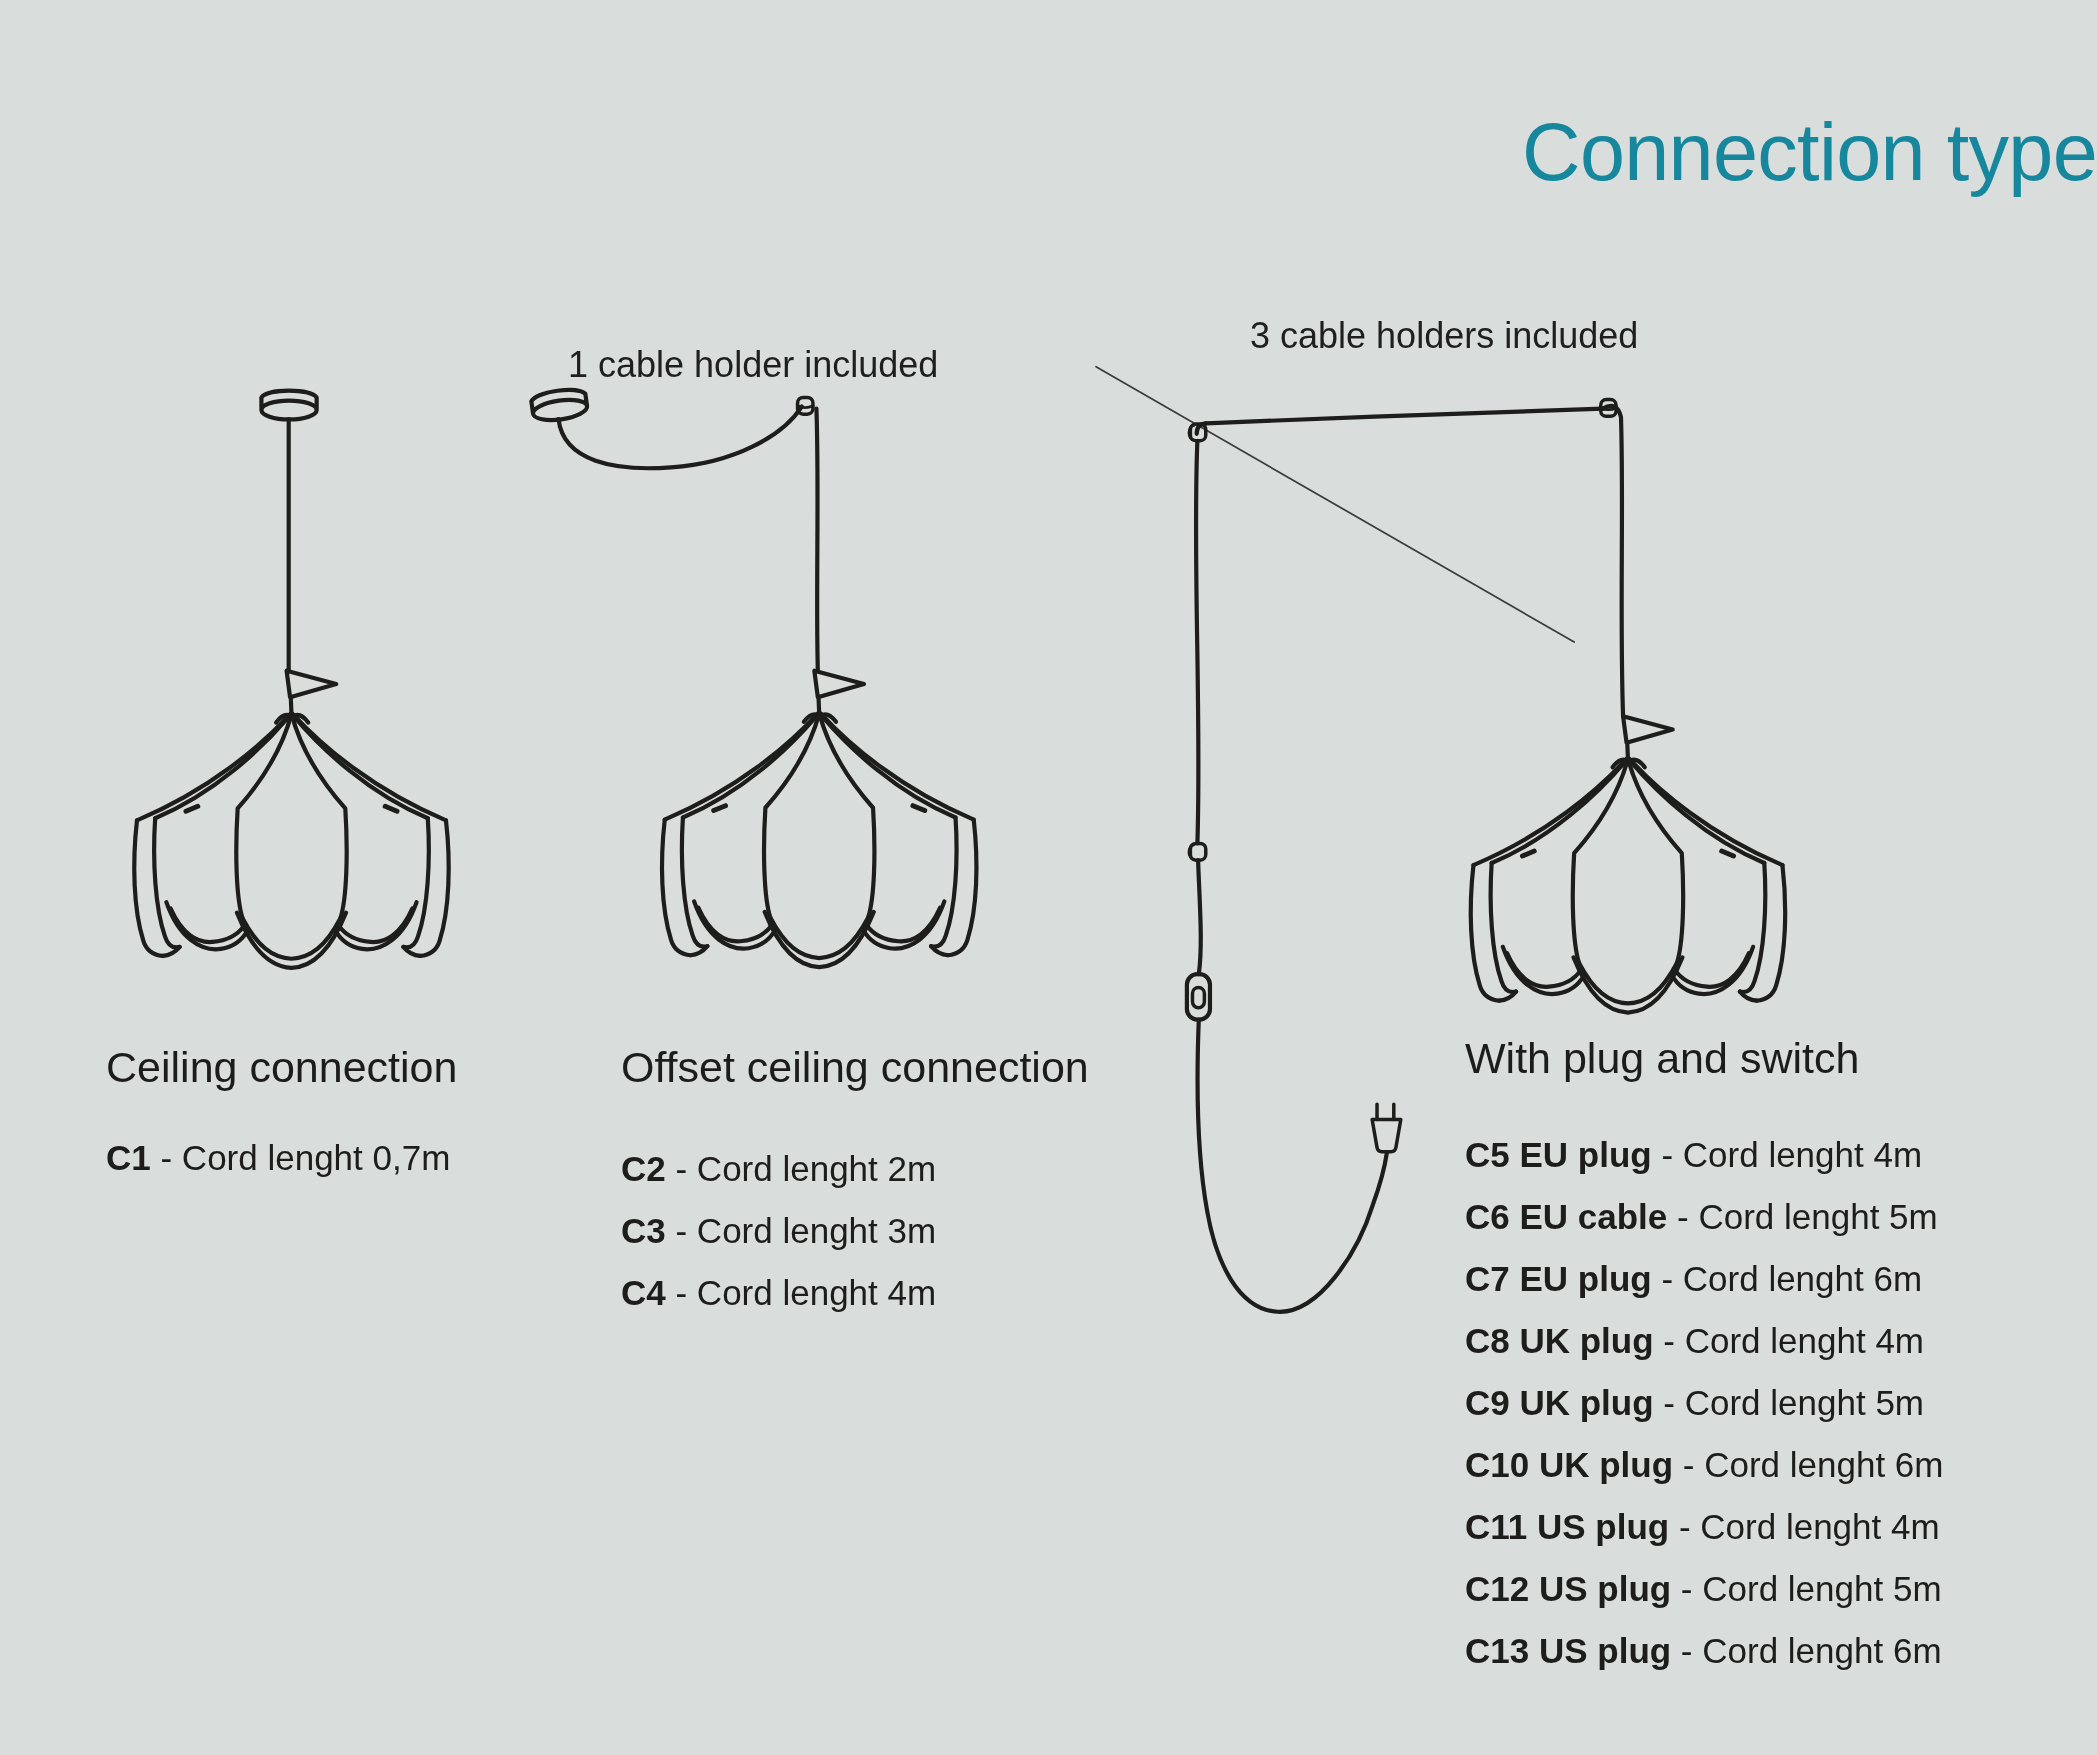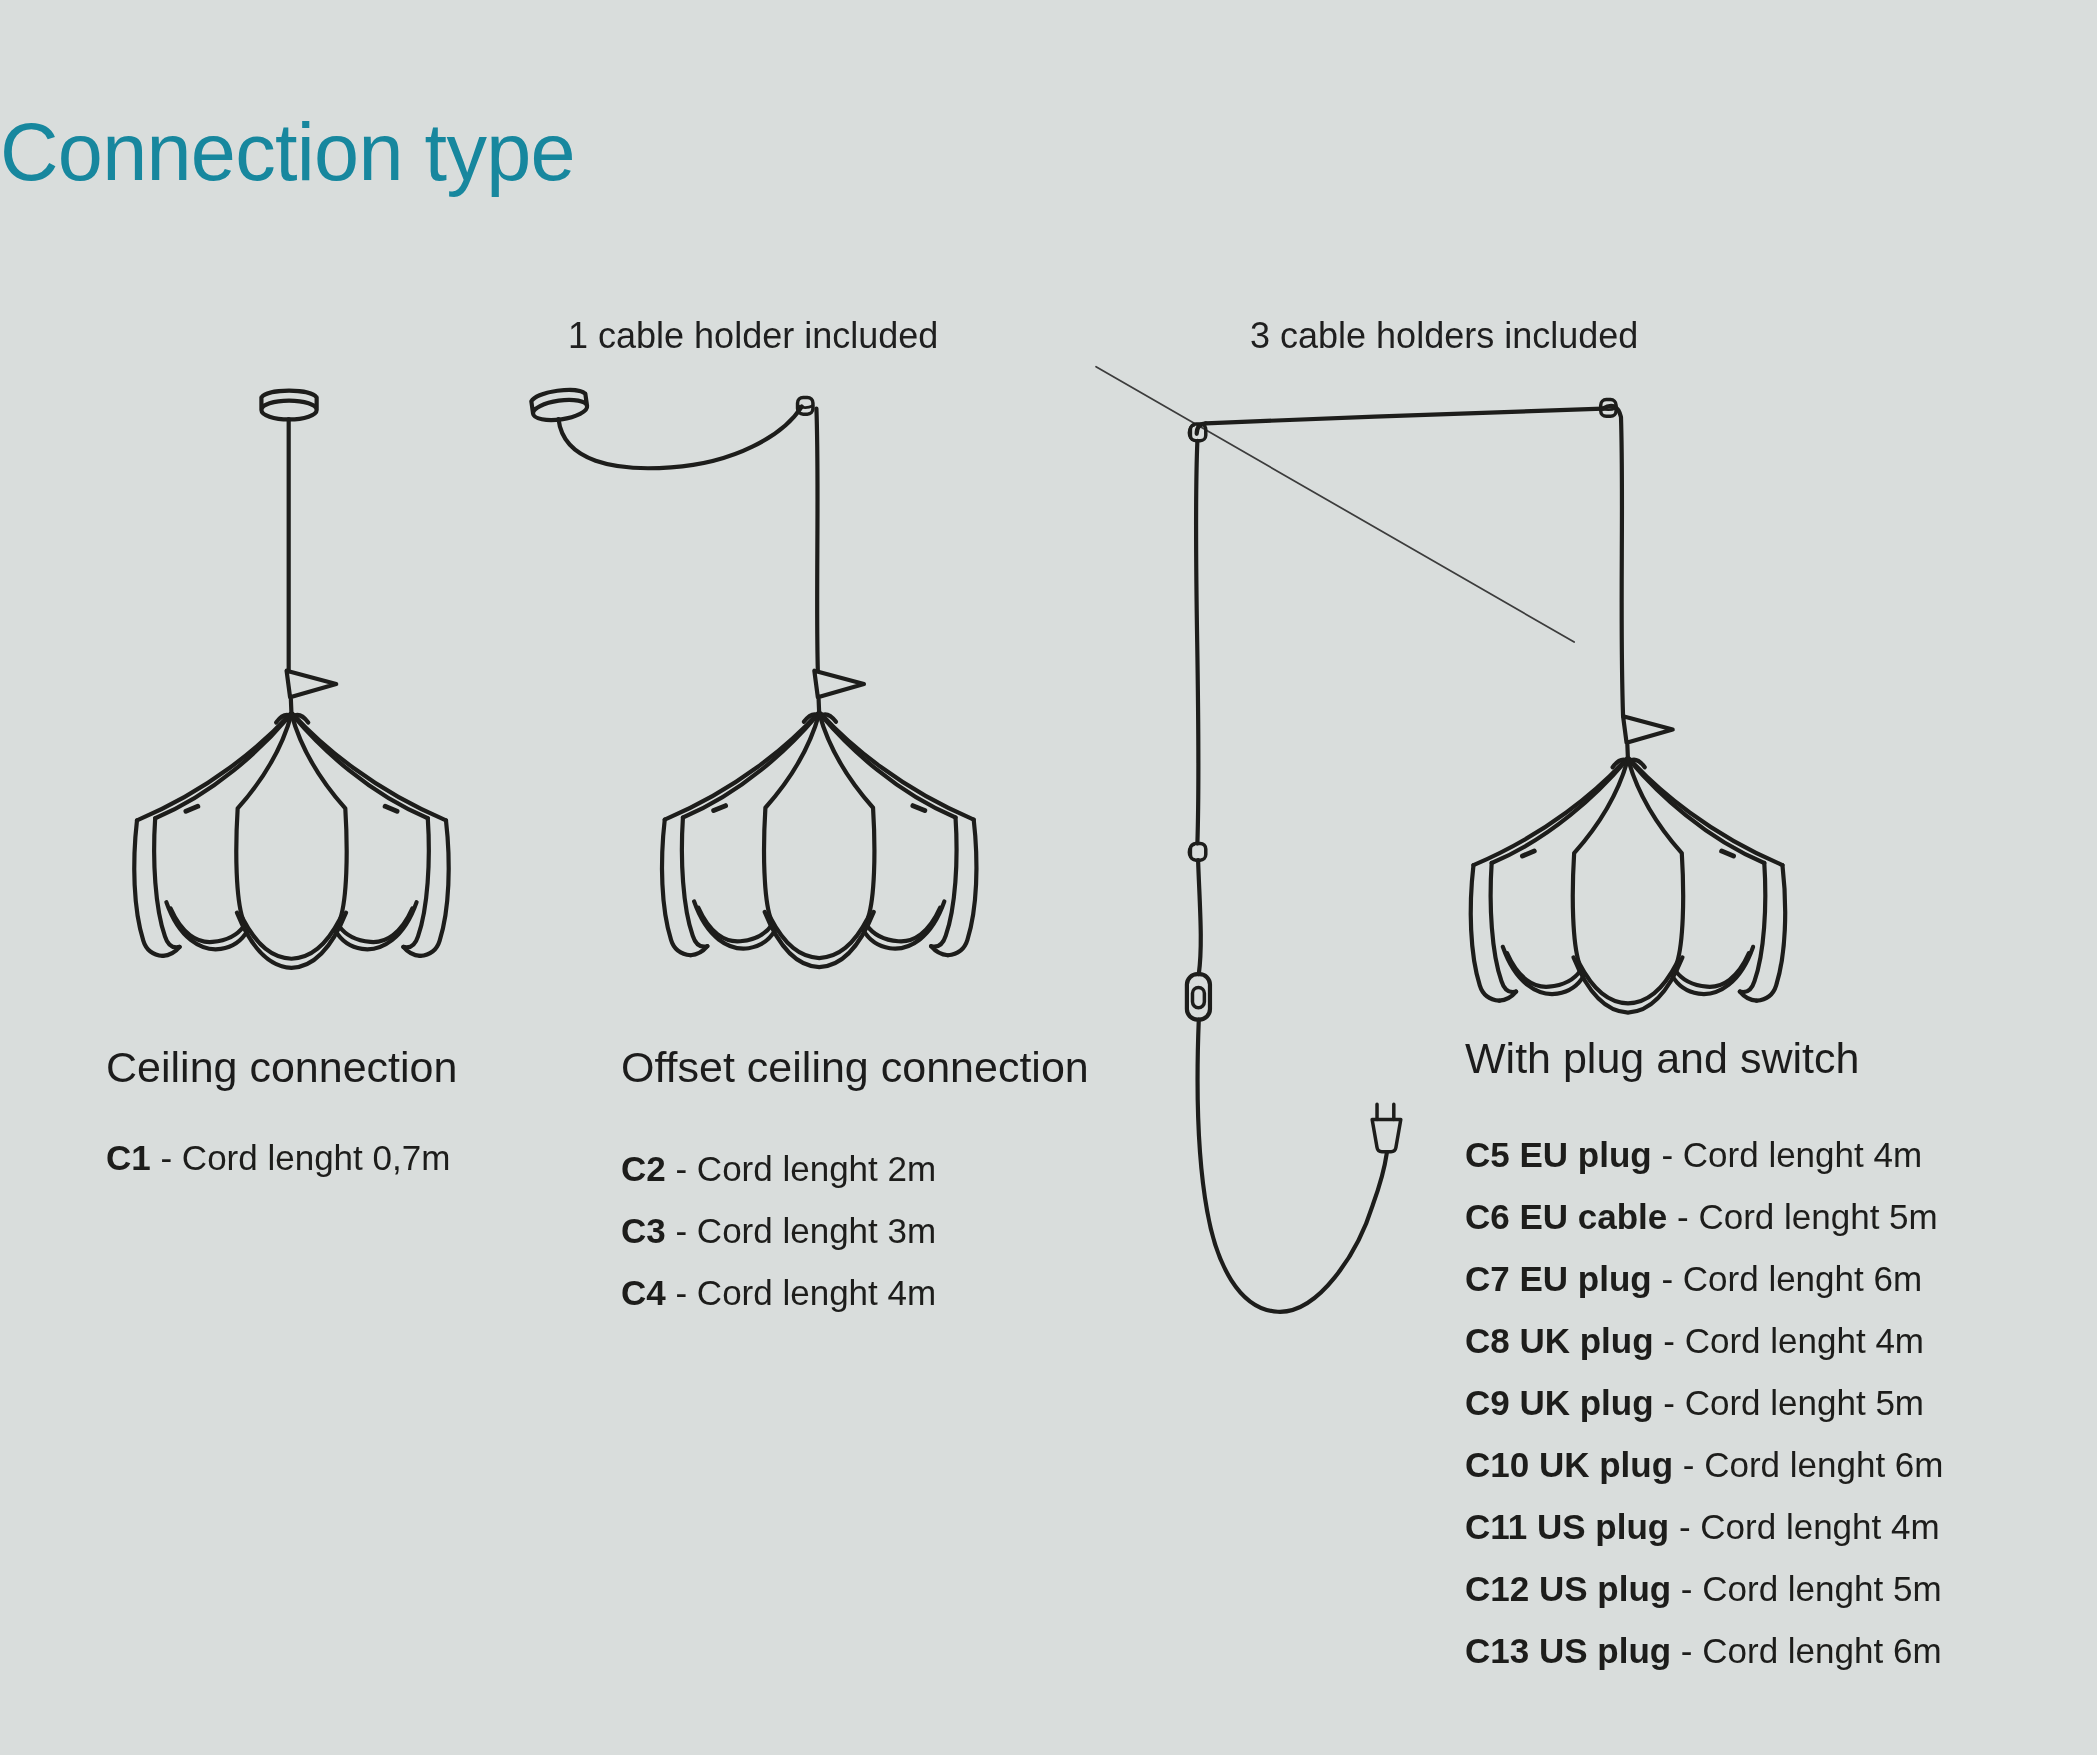--- a/index.html
+++ b/index.html
@@ -8,29 +8,29 @@
     background:#d9dddc;
     font-family:"Liberation Sans", sans-serif;
     color:#1d1d1b;
     position:relative;
     overflow:hidden;
   }
   .canvas{position:absolute;left:0;top:0;width:2097px;height:1756px;}
   svg.art{position:absolute;left:0;top:0;}
   .page-title{
     position:absolute;left:0;top:106px;width:2097px;
-    text-align:left;
+    text-align:right;
     font-size:81px;font-weight:500;letter-spacing:-0.7px;
     color:#17879e;
   }
   .note{
     position:absolute;top:315px;
     font-size:36px;font-weight:400;color:#1f1f1f;
   }
-  .note-offset{left:568px;}
+  .note-offset{left:568px;margin-top:29px;}
   .note-plug{left:1250px;}
   .section-heading{
     position:absolute;
     font-size:43px;font-weight:400;color:#1c1c1c;
   }
   .heading-ceiling{left:106px;top:1043px;}
   .heading-offset{left:621px;top:1043px;}
   .heading-plug{left:1465px;top:1034px;}
   .item-list{
     position:absolute;

